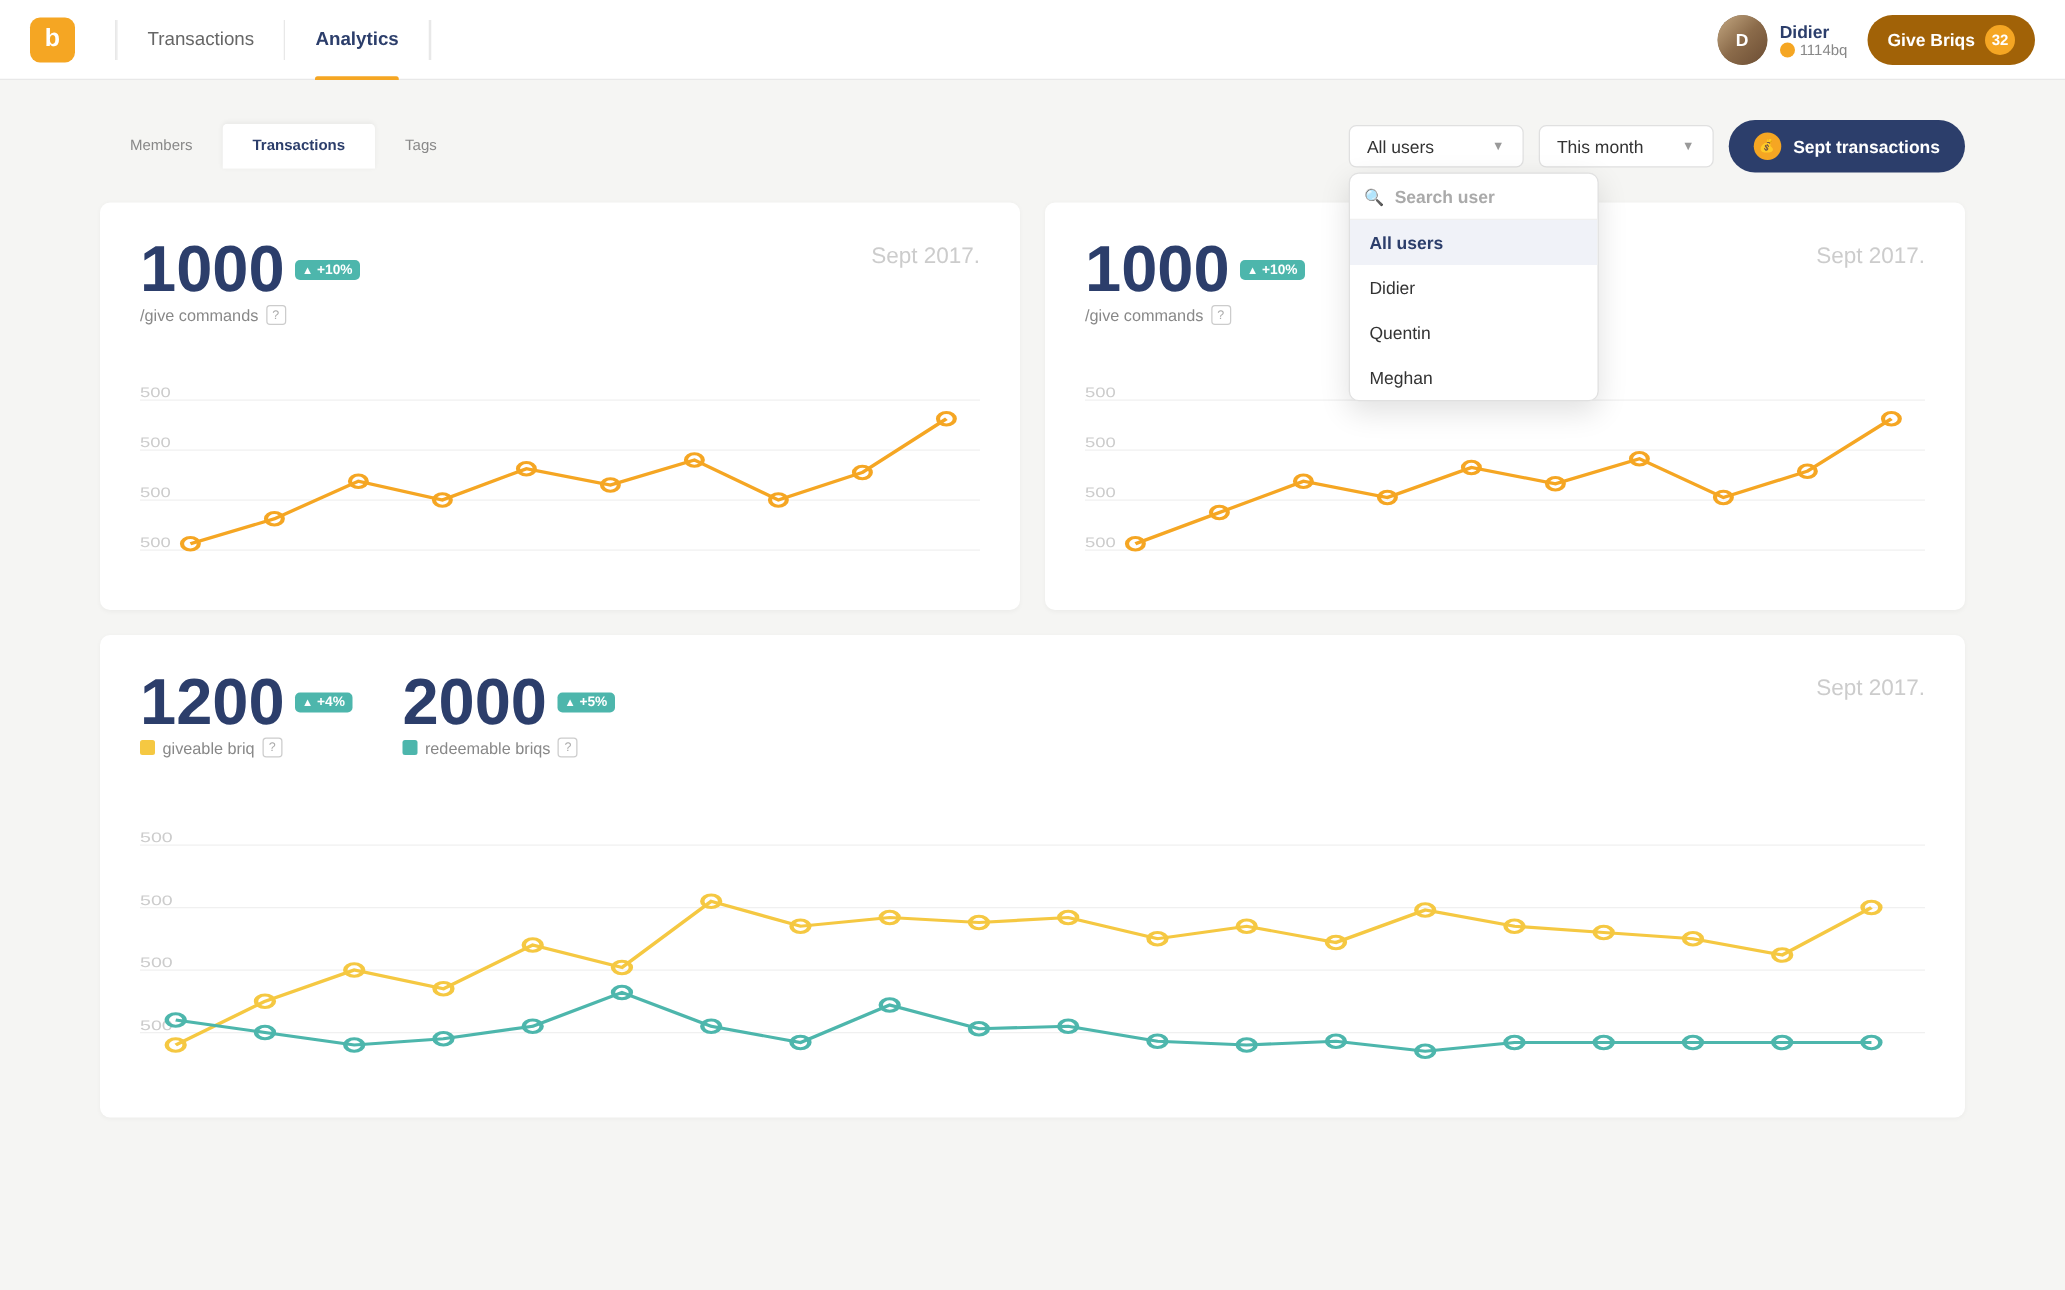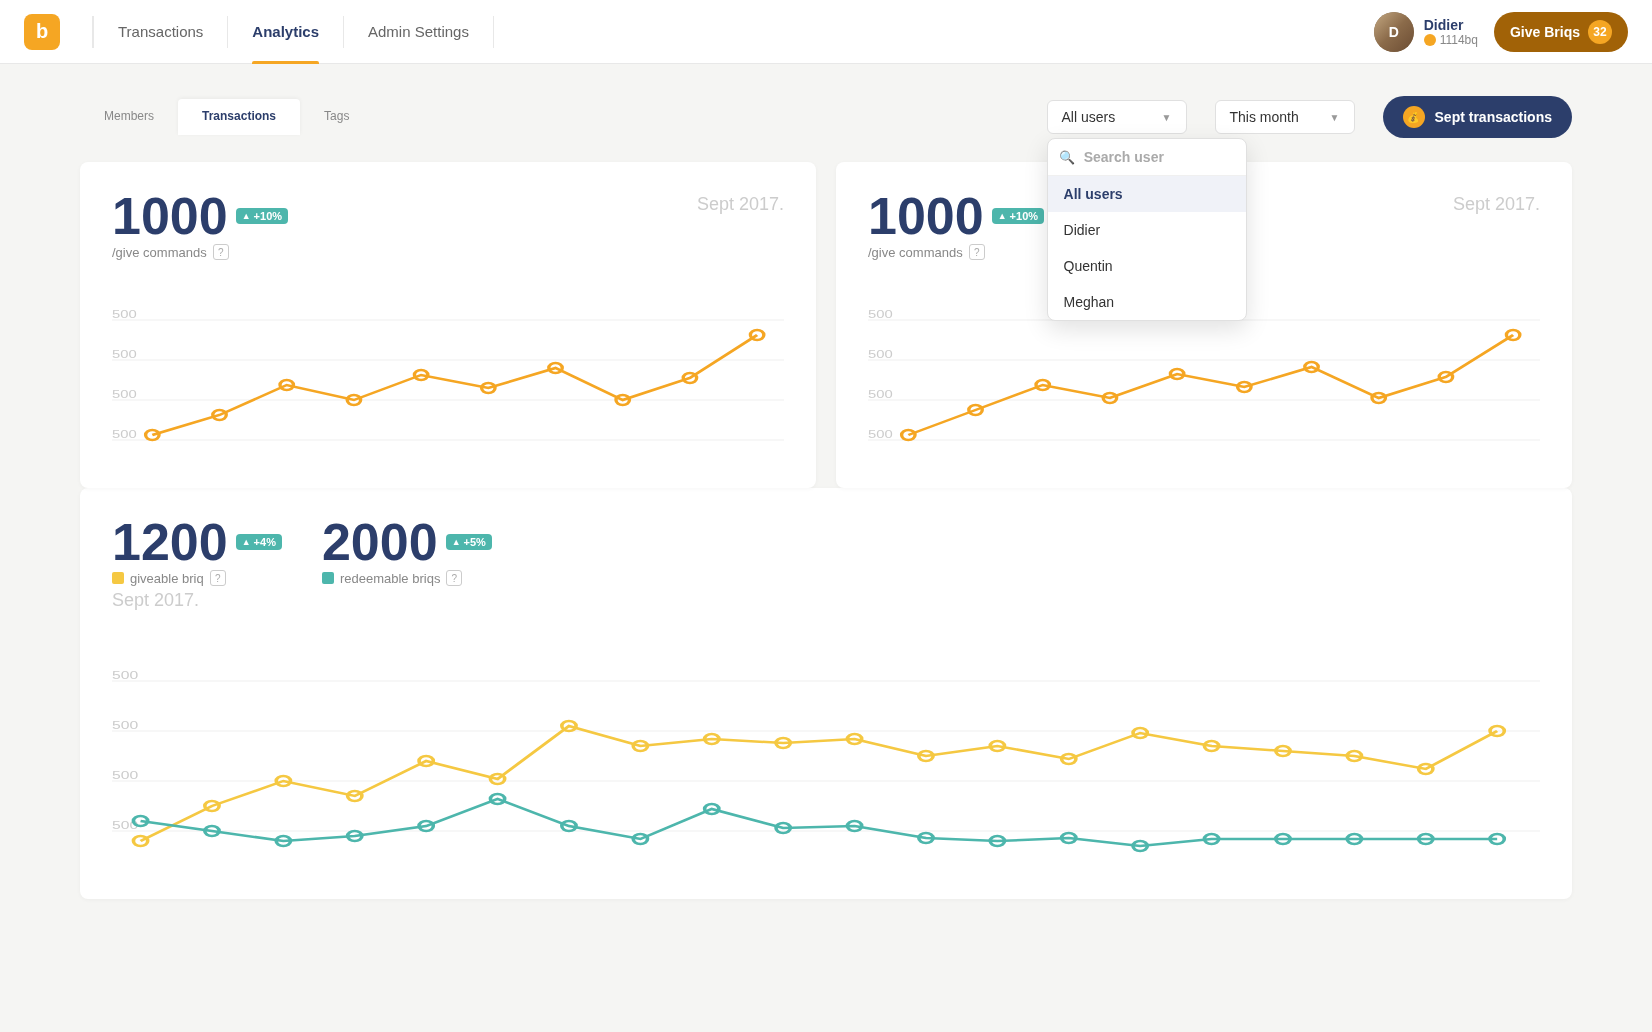--- a/index.html
+++ b/index.html
@@ -27,77 +27,76 @@
 
     
     .main { padding: 32px 80px; }
 
     
     .tabs-row { display: flex; align-items: center; margin-bottom: 24px; }
     .tabs { display: flex; gap: 0; }
     .tab { padding: 10px 24px; font-size: 12px; color: #888; cursor: pointer; border-bottom: 2px solid transparent; }
     .tab.active { color: #2c3e6b; font-weight: 700; background: #fff; border-radius: 4px 4px 0 0; border-bottom: 2px solid transparent; box-shadow: 0 -1px 4px rgba(0,0,0,0.05); padding: 10px 24px; }
 
-    .controls { margin-left: auto; display: flex; align-items: center; gap: 28px; position: relative; }
+    .controls { margin-left: auto; display: flex; align-items: center; gap: 12px; position: relative; }
 
     
     .dropdown { position: relative; }
     .dropdown-trigger { background: #fff; border: 1px solid #e0e0e0; border-radius: 6px; padding: 8px 14px; font-size: 14px; color: #333; cursor: pointer; display: flex; align-items: center; gap: 8px; min-width: 140px; }
     .dropdown-arrow { color: #999; font-size: 10px; margin-left: auto; }
 
     .dropdown-menu { position: absolute; top: calc(100% + 4px); left: 0; background: #fff; border: 1px solid #e0e0e0; border-radius: 8px; box-shadow: 0 8px 24px rgba(0,0,0,0.12); min-width: 200px; z-index: 200; overflow: hidden; }
     .dropdown-search { padding: 10px 12px; border-bottom: 1px solid #f0f0f0; display: flex; align-items: center; gap: 8px; }
     .dropdown-search-icon { color: #aaa; font-size: 13px; }
     .dropdown-search input { border: none; outline: none; font-size: 14px; color: #333; width: 100%; background: transparent; font-weight: bold; }
     .dropdown-search input::placeholder { color: #aaa; }
     .dropdown-option { padding: 10px 16px; font-size: 14px; color: #333; cursor: pointer; }
     .dropdown-option.selected { font-weight: 600; color: #2c3e6b; background: #f0f2f8; }
 
     .view-btn { background: #2c3e6b; color: #fff; border: none; border-radius: 24px; padding: 10px 20px; font-size: 14px; font-weight: 600; cursor: pointer; display: flex; align-items: center; gap: 10px; }
     .view-btn-coin { width: 22px; height: 22px; background: #f5a623; border-radius: 50%; display: flex; align-items: center; justify-content: center; font-size: 10px; }
 
     
-    .cards-row { display: flex; gap: 20px; }
+    .cards-row { display: flex; gap: 20px; margin-bottom: 20px; }
     .card { background: #fff; border-radius: 8px; padding: 28px 32px; flex: 1; box-shadow: 0 1px 4px rgba(0,0,0,0.04); }
 
     .card-header { display: flex; align-items: flex-start; justify-content: space-between; margin-bottom: 4px; }
     .card-value-row { display: flex; align-items: center; gap: 8px; margin-bottom: 2px; }
     .card-value { font-size: 52px; font-weight: 800; color: #2c3e6b; line-height: 1; }
     .card-badge { background: #4db6ac; border-radius: 4px; padding: 2px 6px; font-size: 11px; color: #fff; font-weight: 600; display: flex; align-items: center; gap: 3px; }
     .badge-up { font-size: 9px; }
     .card-label { font-size: 13px; color: #888; display: flex; align-items: center; gap: 6px; }
     .card-label-dot { width: 12px; height: 12px; border-radius: 2px; display: inline-block; }
     .question-mark { border: 1px solid #ccc; border-radius: 3px; width: 16px; height: 16px; display: inline-flex; align-items: center; justify-content: center; font-size: 10px; color: #aaa; cursor: pointer; }
     .card-date { font-size: 18px; color: #ccc; font-weight: 400; align-self: flex-start; margin-top: 4px; }
 
     
     .chart-area { margin-top: 20px; position: relative; height: 180px; }
     svg.chart { width: 100%; height: 100%; overflow: visible; }
 
     
     .bottom-card { background: #fff; border-radius: 8px; padding: 28px 32px; box-shadow: 0 1px 4px rgba(0,0,0,0.04); }
-    .bottom-card-header { display: flex; align-items: flex-start; justify-content: space-between; margin-bottom: 4px; flex-direction: column; }
+    .bottom-card-header { display: flex; align-items: flex-start; justify-content: space-between; margin-bottom: 4px; }
     .bottom-values { display: flex; gap: 40px; }
     .bottom-date { font-size: 18px; color: #ccc; align-self: flex-start; }
   </style>
 </head>
 <body>
 
 <nav class="nav">
   <div class="nav-logo">
     <span>b</span>
   </div>
   <div class="nav-items">
     <div class="nav-divider"></div>
     <div class="nav-divider"></div>
     <div class="nav-item">Transactions</div>
     <div class="nav-divider"></div>
     <div class="nav-item active">Analytics</div>
     <div class="nav-divider"></div>
-    <div class="nav-item">Admin Settings</div>
     <div class="nav-divider"></div>
   </div>
   <div class="nav-right">
     <div class="user-info">
       <div class="user-avatar">
         <div class="user-avatar-img" style="background: linear-gradient(135deg, #c4a882 0%, #8B6B4A 50%, #6b4c33 100%); display:flex; align-items:center; justify-content:center; color:#fff; font-size:14px; font-weight:700;">D</div>
       </div>
       <div class="user-details">
         <span class="user-name">Didier</span>
         <span class="user-handle">

